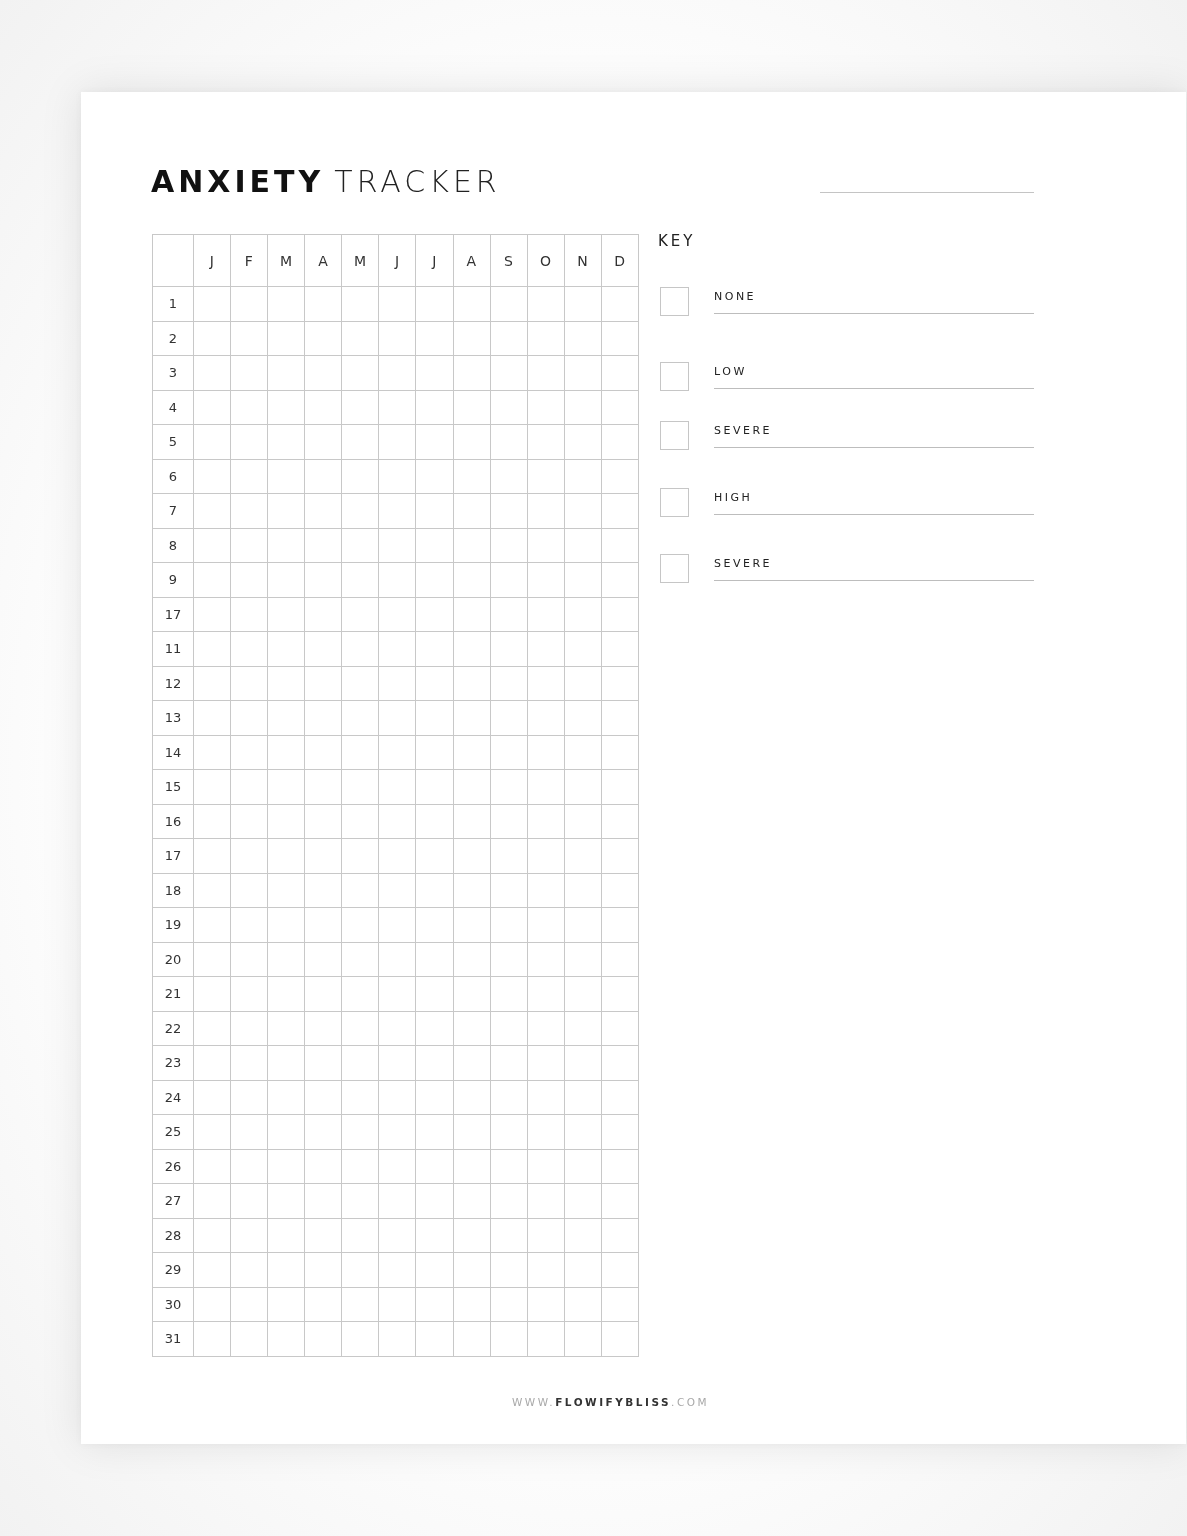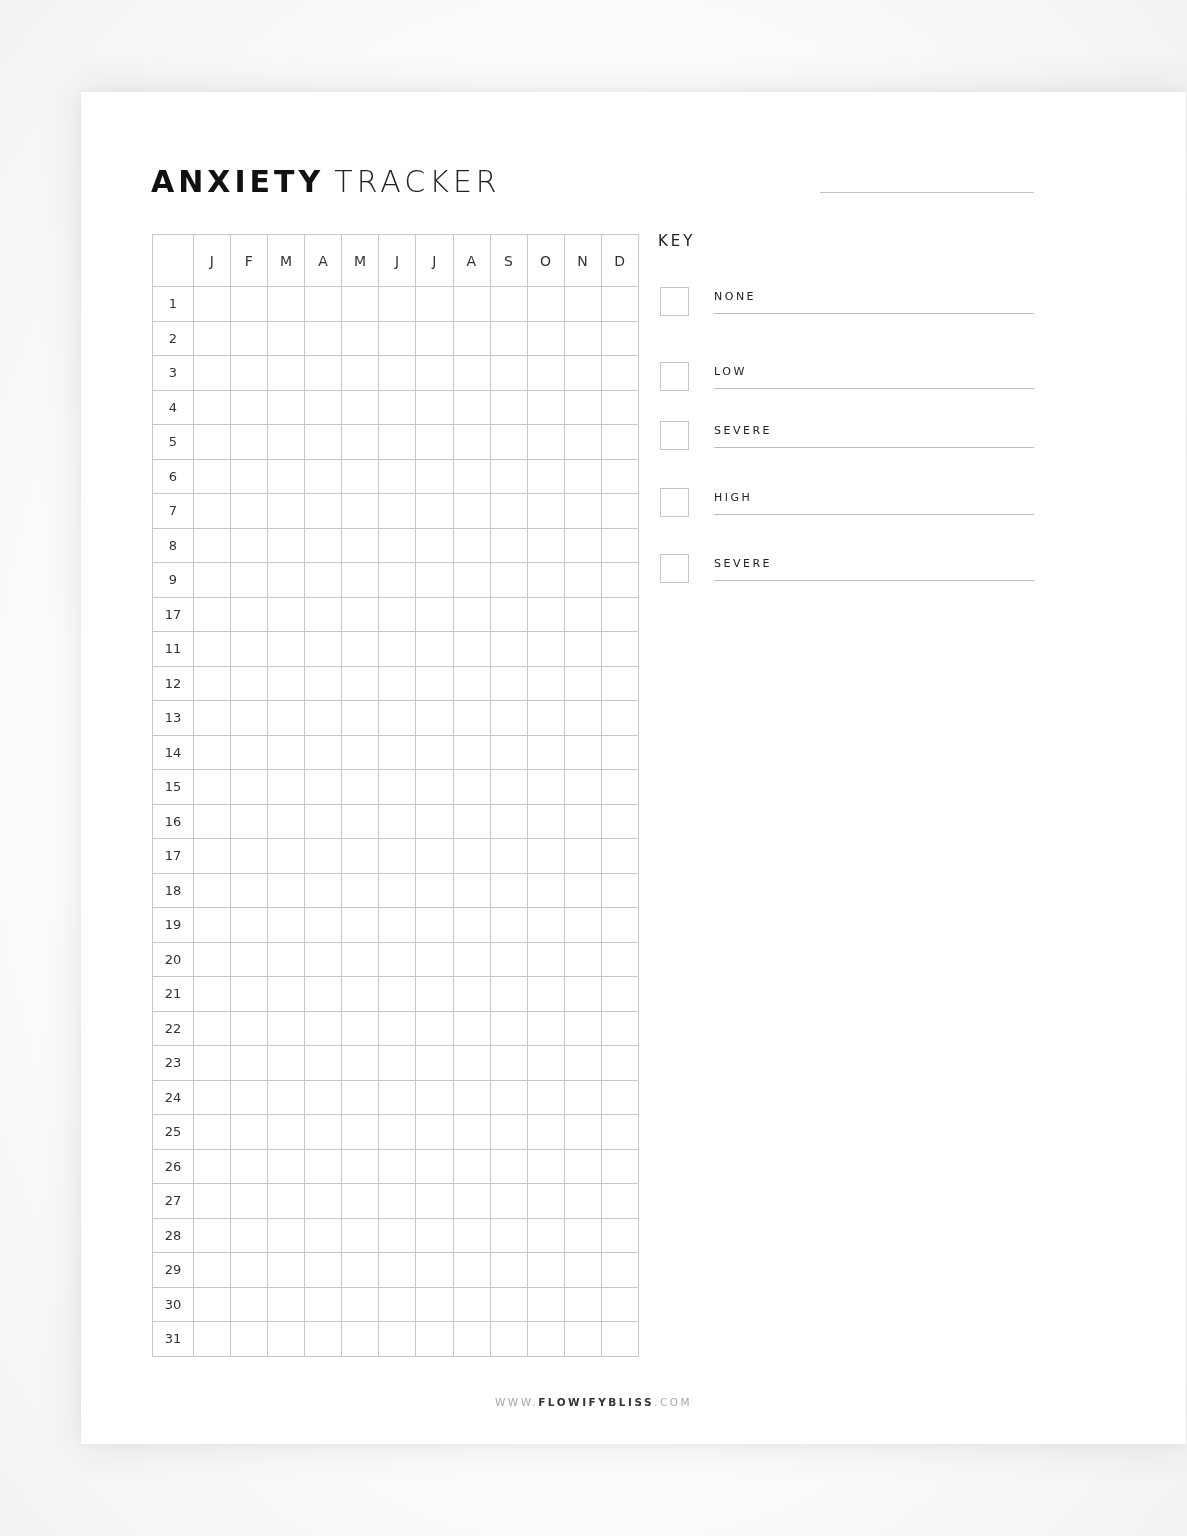--- a/index.html
+++ b/index.html
@@ -52,21 +52,21 @@
   .key-label {
     position:absolute; left:54px; top:3px;
     font-size:11px; letter-spacing:2.5px; color:#222;
   }
   .key-line {
     position:absolute; left:54px; top:26px; width:320px; height:0;
     border-top:1.5px solid #bdbdbd;
   }
   .footer {
     position:absolute; left:0; top:1304px; width:1025px; text-align:center;
-    font-size:10.5px; letter-spacing:2.5px; color:#a8a8a8;
+    font-size:10.5px; letter-spacing:2.5px; color:#a8a8a8;padding-left:17px;
   }
   .footer .brand { color:#333; font-weight:600; }
 </style>
 </head>
 <body>
 
 <div class="backdrop"></div>
 
 <div class="page">
 

